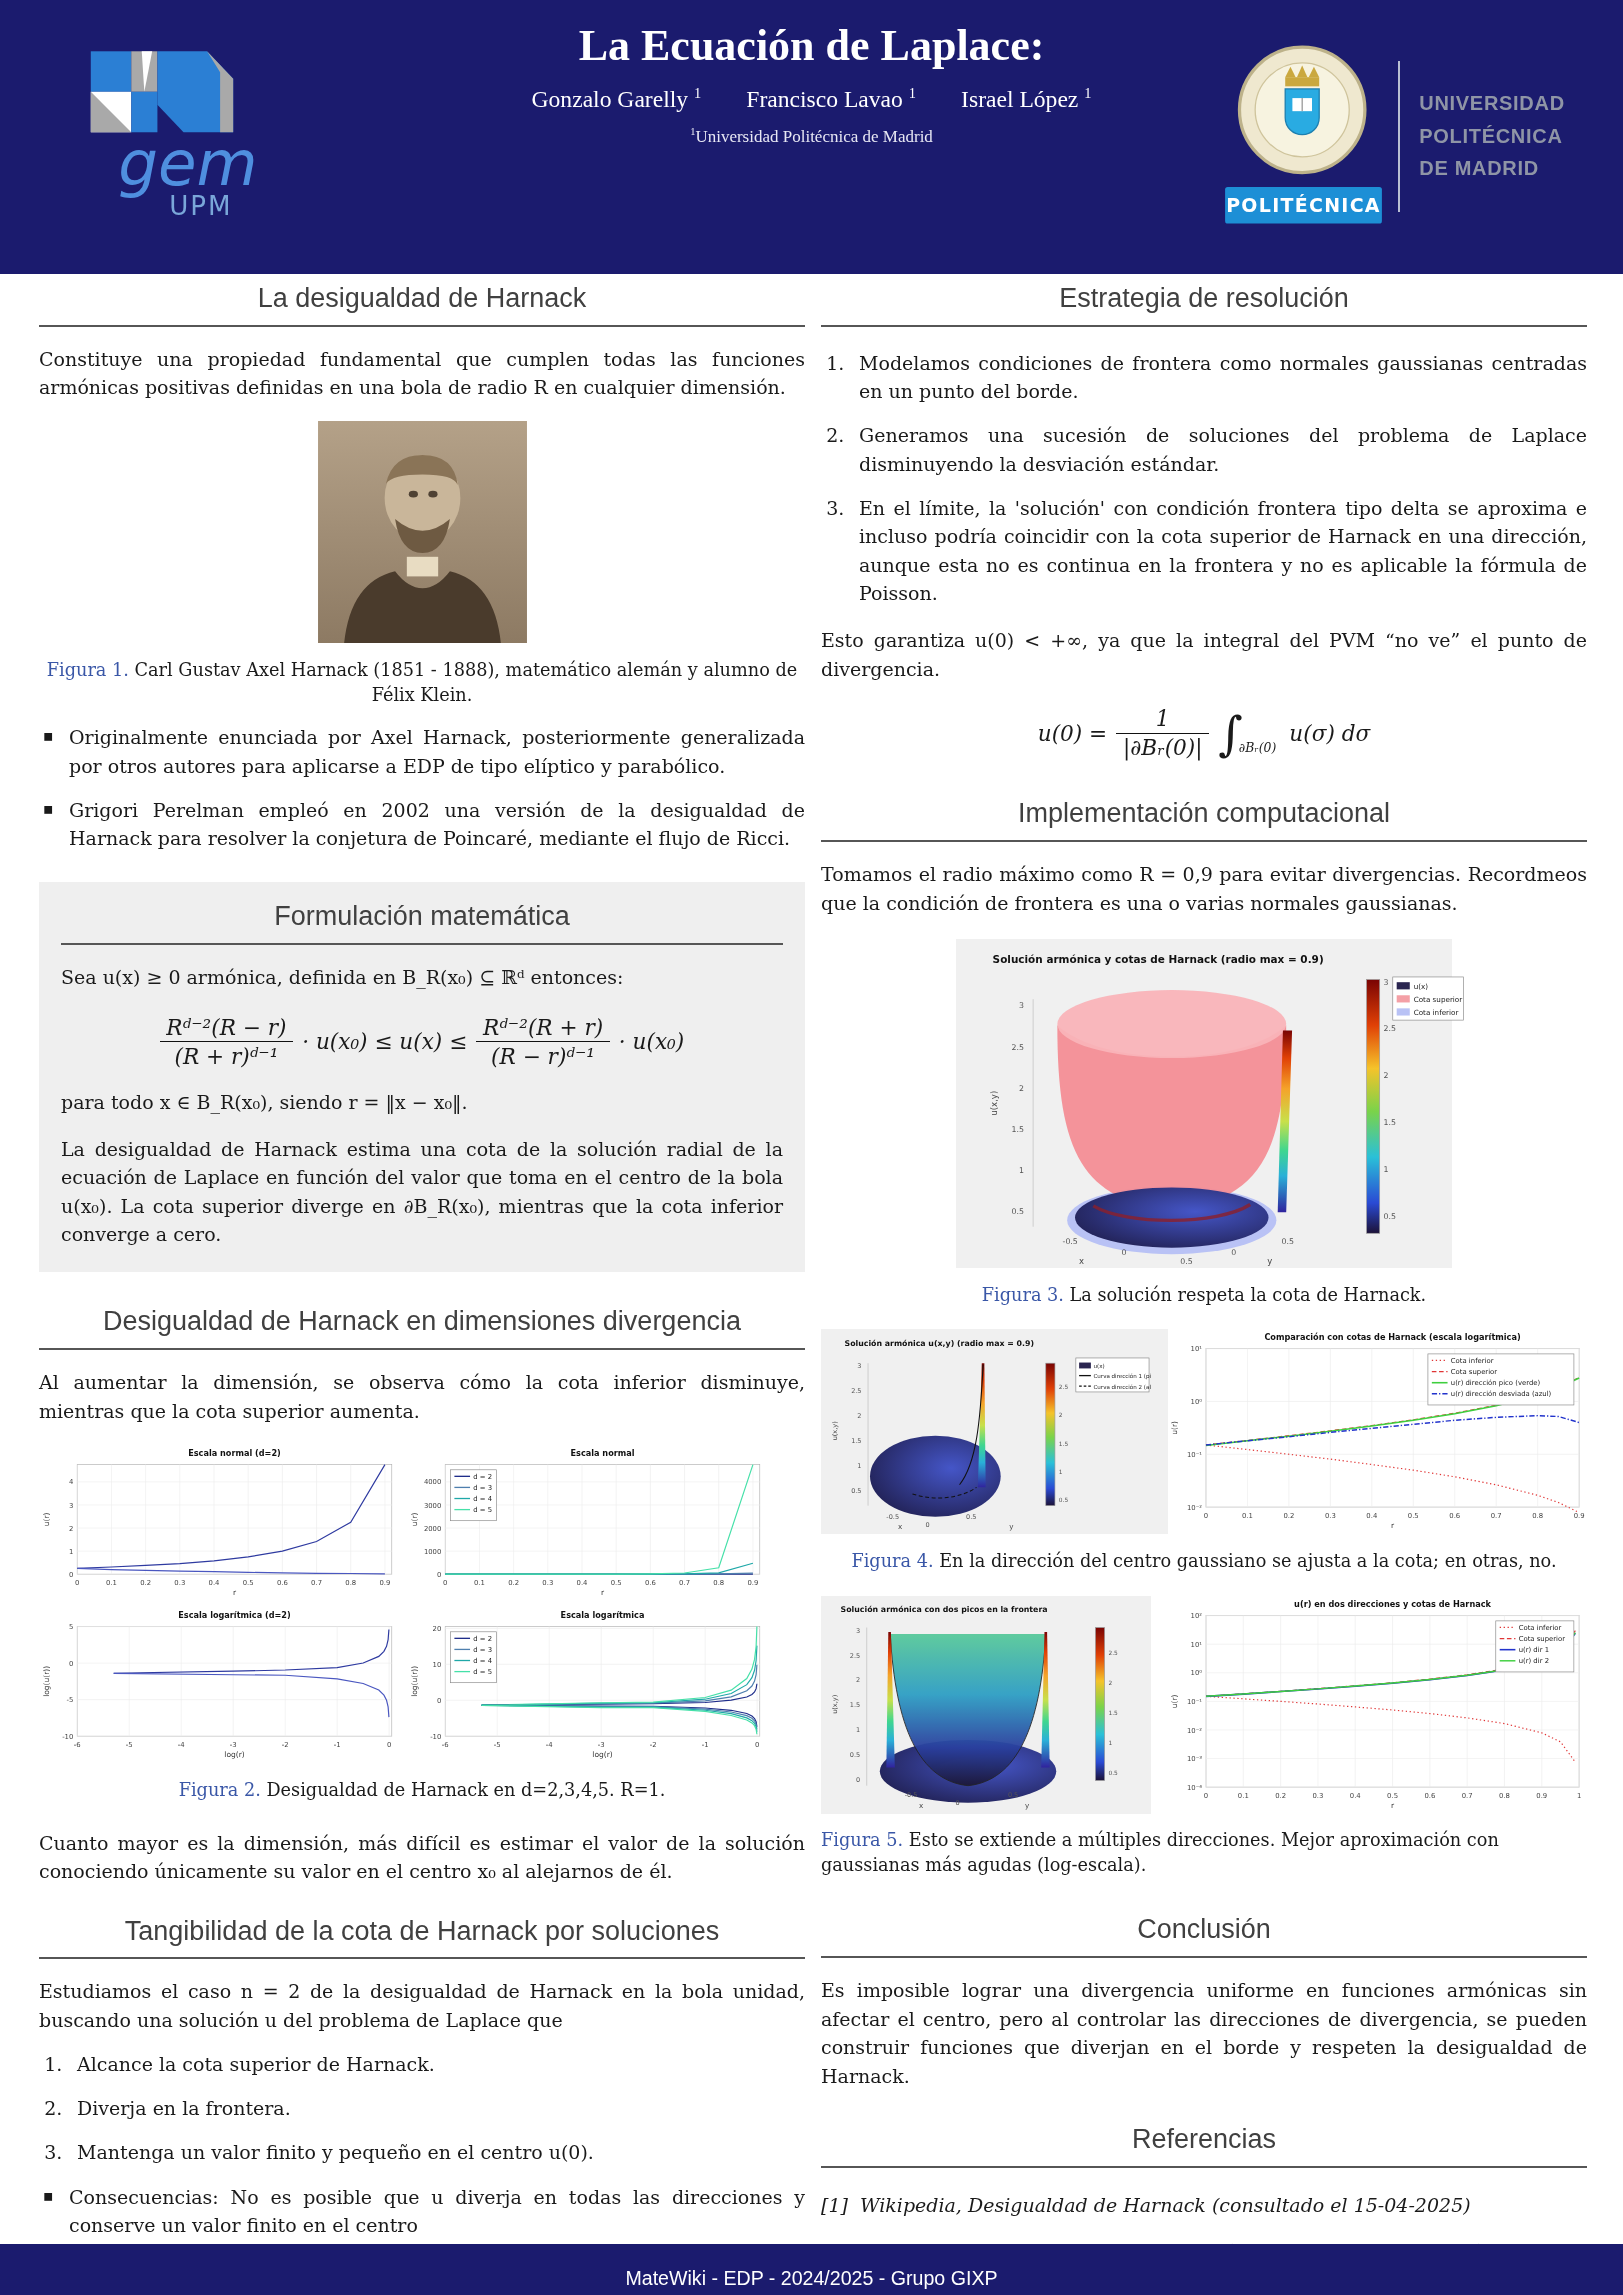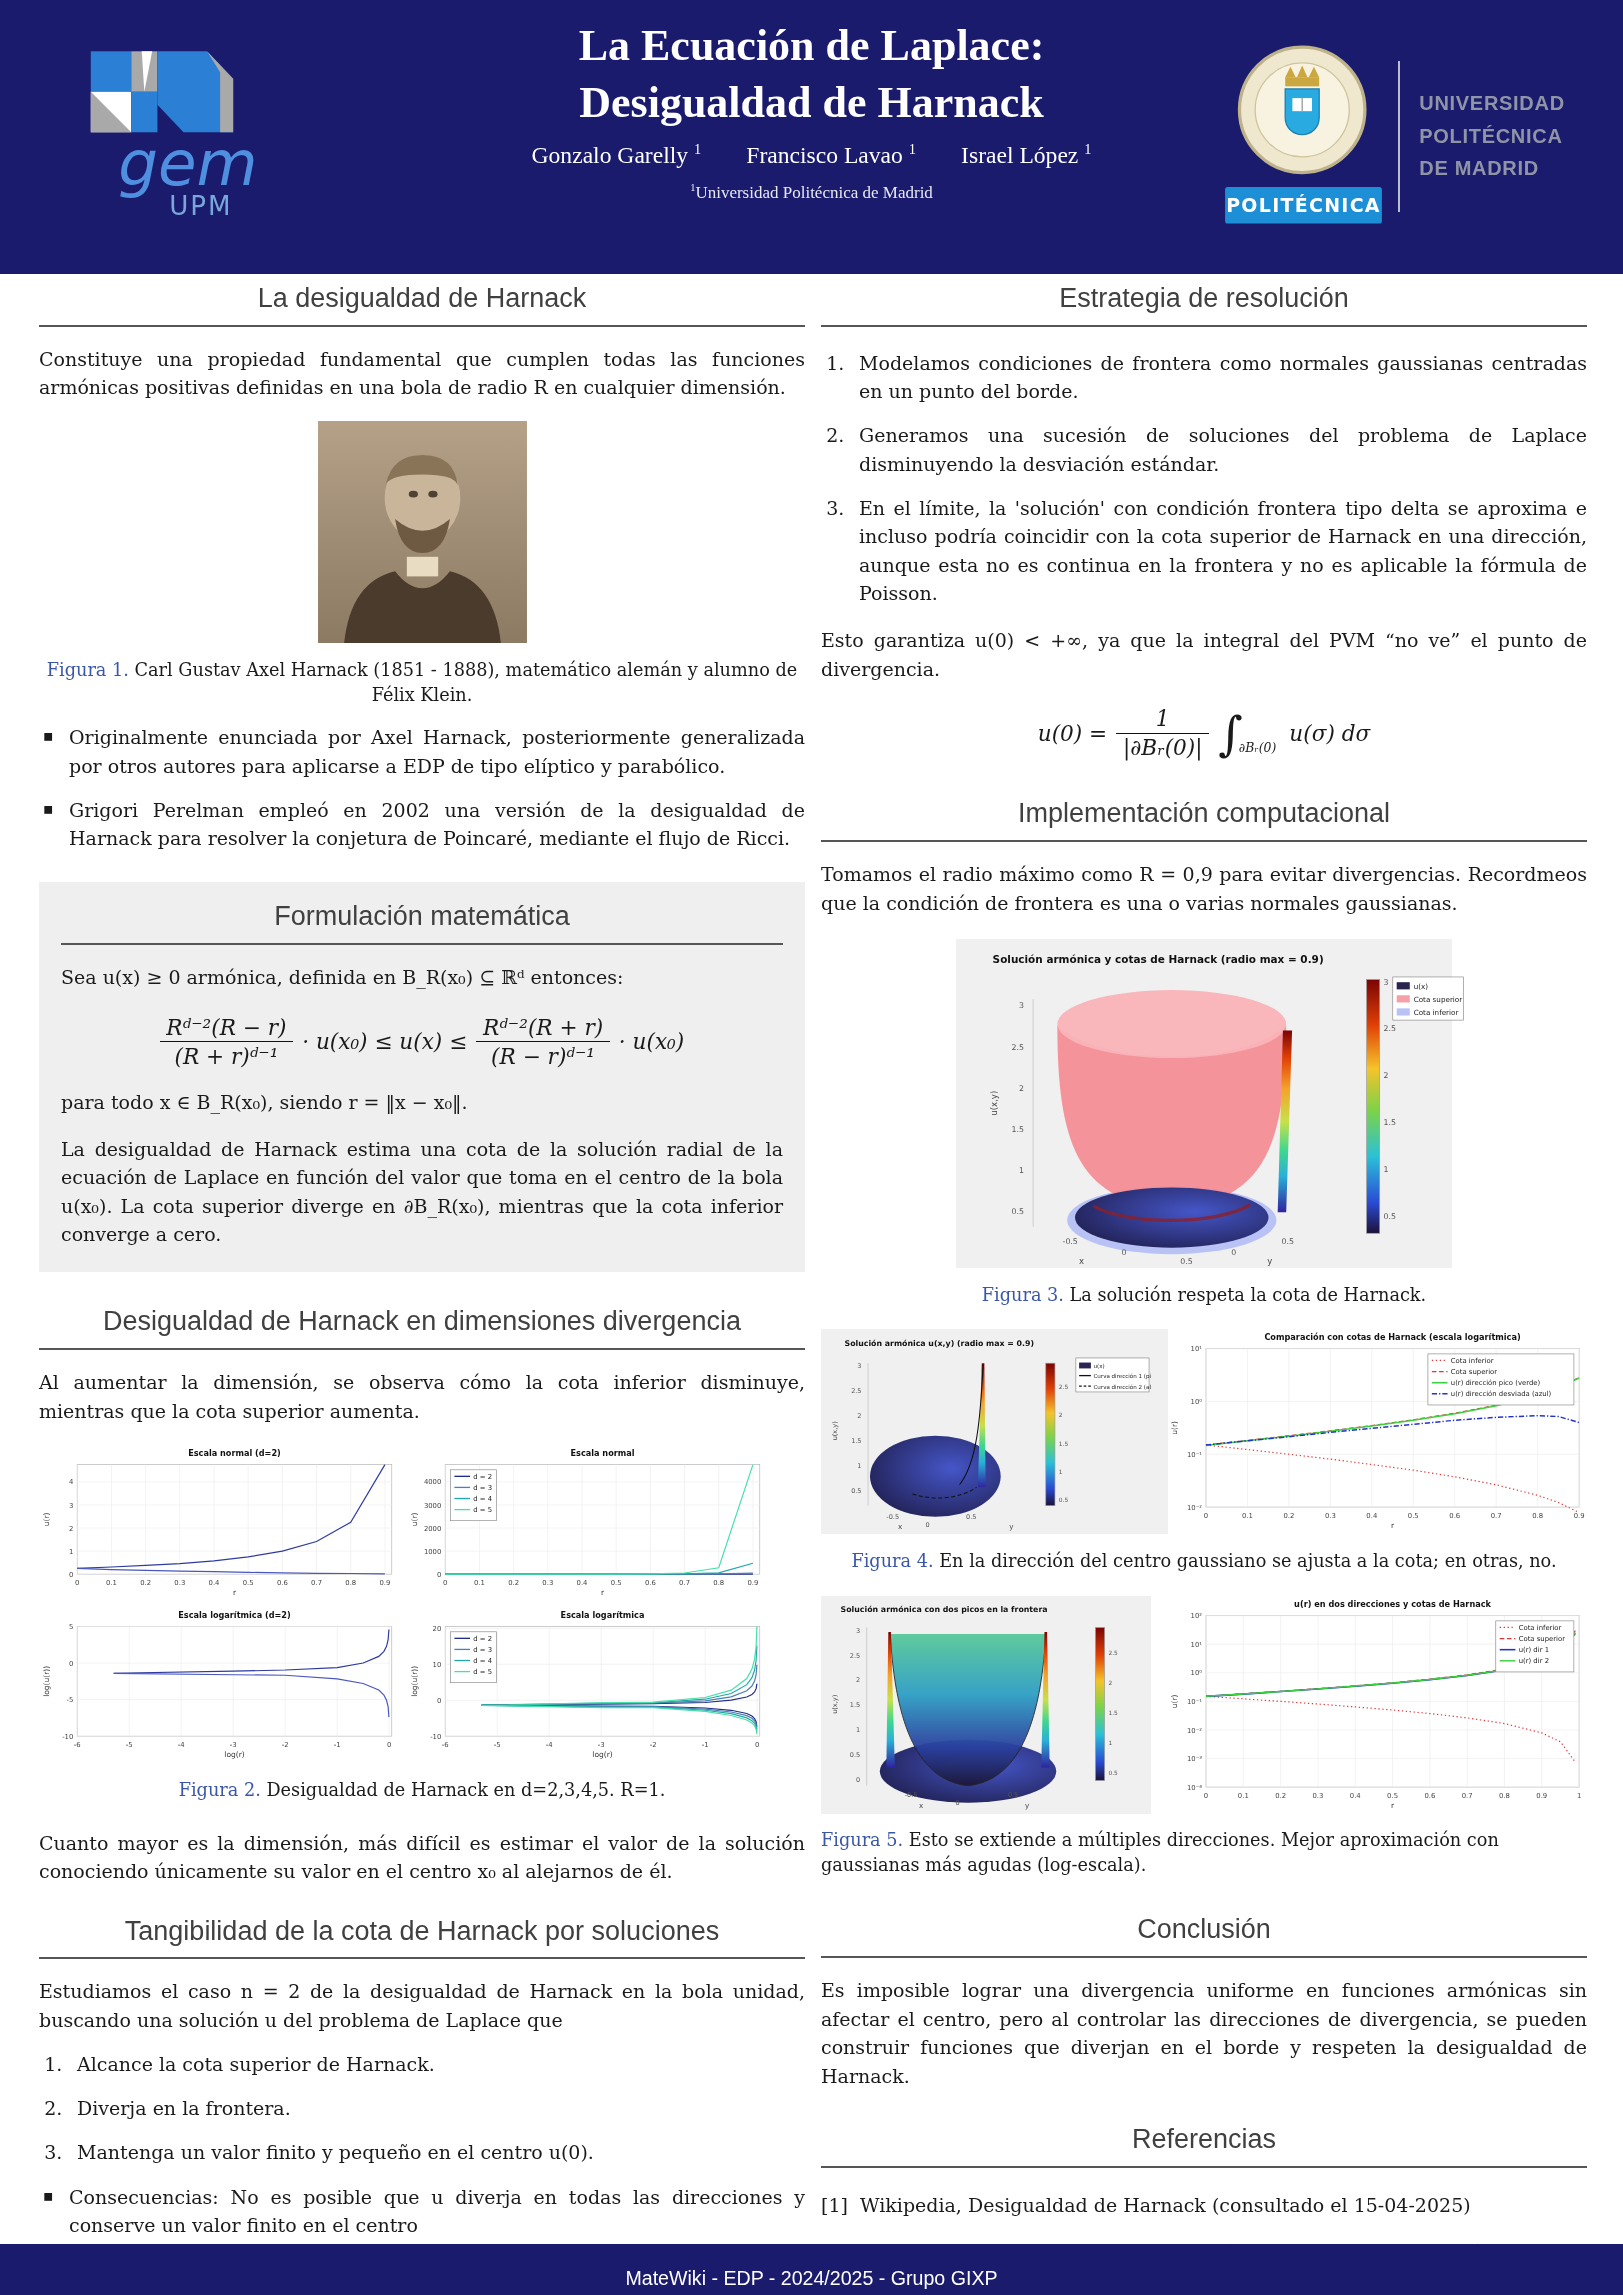--- a/index.html
+++ b/index.html
@@ -77,21 +77,20 @@
         <polygon points="120,28 196,28 236,70 236,152 160,152 120,110" fill="#2b7fd4"></polygon>
         <polygon points="196,28 236,70 236,152 216,152 216,60" fill="#a9a9a9"></polygon>
         <text x="60" y="232" font-size="96" font-style="italic" fill="#4f8fdf" font-family="DejaVu Serif, serif">gem</text>
         <text x="138" y="278" font-size="40" fill="#7aa7d9" letter-spacing="3" font-family="Liberation Sans, sans-serif">UPM</text>
       </svg>
     </div>
 
     <div class="hdr-titles">
       <h1>
         <span>La Ecuación de Laplace:</span><br>
-        <span>Desigualdad de Harnack</span>
       </h1>
       <div class="authors">
         <span class="auth"><span>Gonzalo Garelly</span>&nbsp;<sup>1</sup></span>
         <span class="auth"><span>Francisco Lavao</span>&nbsp;<sup>1</sup></span>
         <span class="auth"><span>Israel López</span>&nbsp;<sup>1</sup></span>
       </div>
       <div class="affil">
         <sup>1</sup><span>Universidad Politécnica de Madrid</span>
       </div>
     </div>
@@ -653,21 +652,21 @@
     <p class="cap" style="text-align:left;">
       <span class="figlab">Figura 5.</span><span> Esto se extiende a múltiples direcciones. Mejor aproximación con gaussianas más agudas (log-escala).</span>
     </p>
 
     <h2 class="sec-h" style="margin-top:37px;">Conclusión</h2>
     <hr class="sec-rule">
     <p class="bodytext">Es imposible lograr una divergencia uniforme en funciones armónicas sin afectar el centro, pero al controlar las direcciones de divergencia, se pueden construir funciones que diverjan en el borde y respeten la desigualdad de Harnack.</p>
 
     <h2 class="sec-h" style="margin-top:34px;">Referencias</h2>
     <hr class="sec-rule">
-    <div style="margin-top:23.6px;">
+    <div style="margin-top:23.6px;font-style:italic;">
       <p class="bodytext" style="margin-top:11.8px;">
         <span>[1]</span>&nbsp;&nbsp;<span>Wikipedia, Desigualdad de Harnack (consultado el 15-04-2025)</span>
       </p>
       <p class="bodytext" style="margin-top:17px;">
         <span>[2]</span>&nbsp;&nbsp;<span>Wikipedia, Carl Gustav Alex Harnack (consultado el 15-04-2025)</span>
       </p>
     </div>
   </div>
 
   <div class="ftr">

